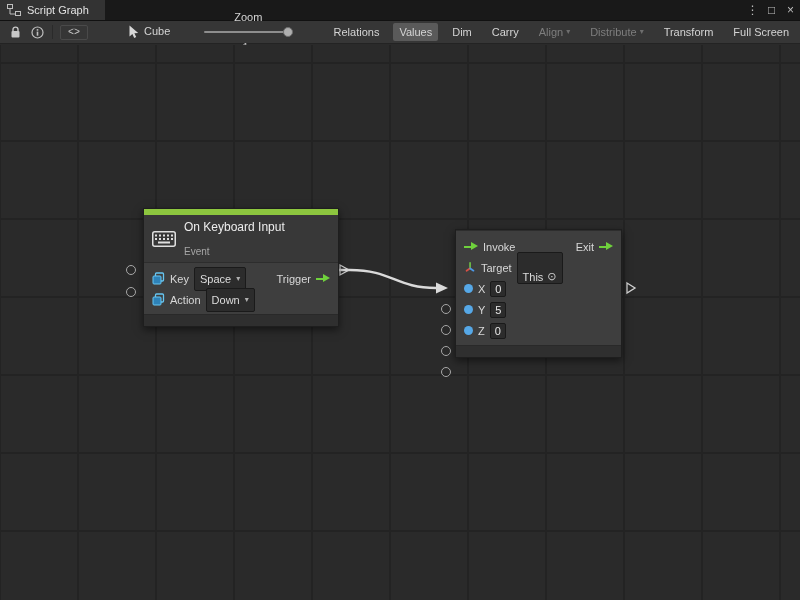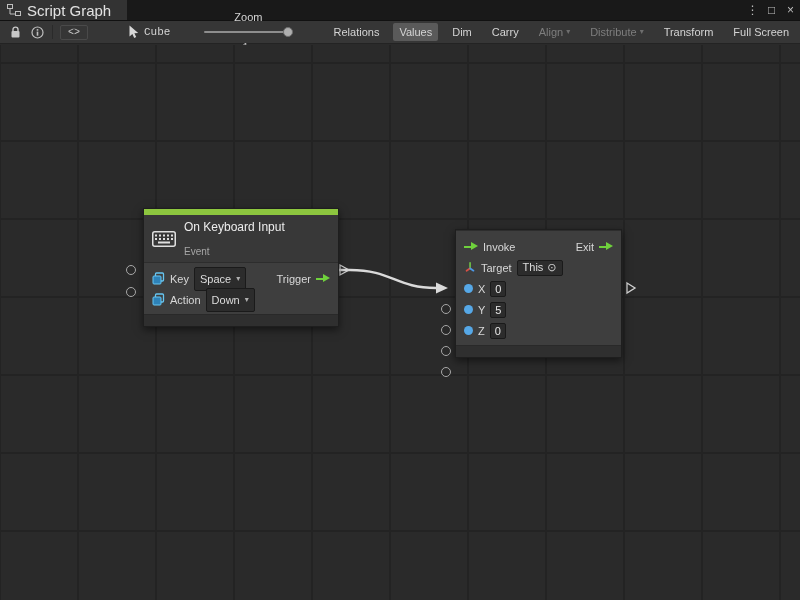--- a/index.html
+++ b/index.html
@@ -12,21 +12,21 @@
   }
 
   
   .titlebar {
     height:21px; background:#191919; border-bottom:1px solid #111;
     display:flex; align-items:stretch;
   }
   .tab {
     display:flex; align-items:center; gap:6px;
     padding:0 16px 0 7px; background:#333333;
-    font-size:15px; color:#E2E2E2; cursor:default;
+    font-size:11px; color:#E2E2E2; cursor:default;
   }
   .titlebar-spacer { flex:1; }
   .tb-icon {
     width:19px; display:flex; align-items:center; justify-content:center;
     color:#BDBDBD; font-size:12px; cursor:default;
   }
 
   
   .toolbar {
     height:23px; background:#363636; border-bottom:1px solid #232323;
@@ -34,21 +34,21 @@
     font-size:11px; color:#D4D4D4; white-space:nowrap;
   }
   .tool-icon { display:flex; align-items:center; justify-content:center; padding:0 5px; height:100%; }
   .tool-sep { width:1px; height:14px; background:#2A2A2A; margin:0 3px; }
   .code-btn {
     display:flex; align-items:center; justify-content:center;
     border:1px solid #4A4A4A; border-radius:2px;
     padding:1px 7px; margin:0 4px; color:#C8C8C8;
     font-family:"Liberation Mono", monospace; font-size:10px;
   }
-  .graph-target { display:flex; align-items:center; gap:5px; margin-left:36px;font-family:Liberation Mono, monospace; }
+  .graph-target { display:flex; align-items:flex-start; gap:5px; margin-left:36px; }
   .zoom-wrap { display:flex; align-items:center; gap:8px; margin-left:34px;flex-direction:column; }
   .zoom-track { position:relative; width:88px; height:2px; background:#8E8E8E; border-radius:1px; }
   .zoom-handle {
     position:absolute; right:-1px; top:-4px; width:10px; height:10px;
     border-radius:50%; background:#AFAFAF; border:1px solid #6E6E6E;
   }
   .zoom-value { color:#BFBFBF; }
   .toolbar-spacer { flex:1; }
   .tool-btn { padding:3px 6px; border-radius:2px; display:flex; align-items:center; gap:3px; cursor:default;margin-left:8px; }
   .tool-btn.selected { background:#5A5A5A; }
@@ -96,23 +96,23 @@
     background:#2C2C2C; border:1px solid #1A1A1A; border-radius:2px;
     height:24px; padding:0 5px; color:#DDDDDD; font-size:11px;
   }
   .value-box {
     display:flex; align-items:center; justify-content:center;
     background:#2C2C2C; border:1px solid #1A1A1A; border-radius:2px;
     min-width:16px; height:16px; padding:0 3px;
     color:#E8E8E8; font-size:11px;
   }
   .this-btn {
-    display:flex; align-items:flex-start; gap:4px;
+    display:flex; align-items:flex-end; gap:4px;
     background:#2C2C2C; border:1px solid #1A1A1A; border-radius:2px;
-    height:16px; padding:0 5px; color:#DDDDDD; font-size:11px;
+    height:32px; padding:0 5px; color:#DDDDDD; font-size:11px;
   }
   .this-dot { font-size:11px; color:#CFCFCF; }
 
   
   .flow-arrow { position:relative; width:14px; height:10px; display:inline-block; flex:none; }
   .flow-arrow::before {
     content:""; position:absolute; left:0; top:4px; width:7px; height:2.4px; background:#6FD13C;
   }
   .flow-arrow::after {
     content:""; position:absolute; left:6.5px; top:0.4px;

